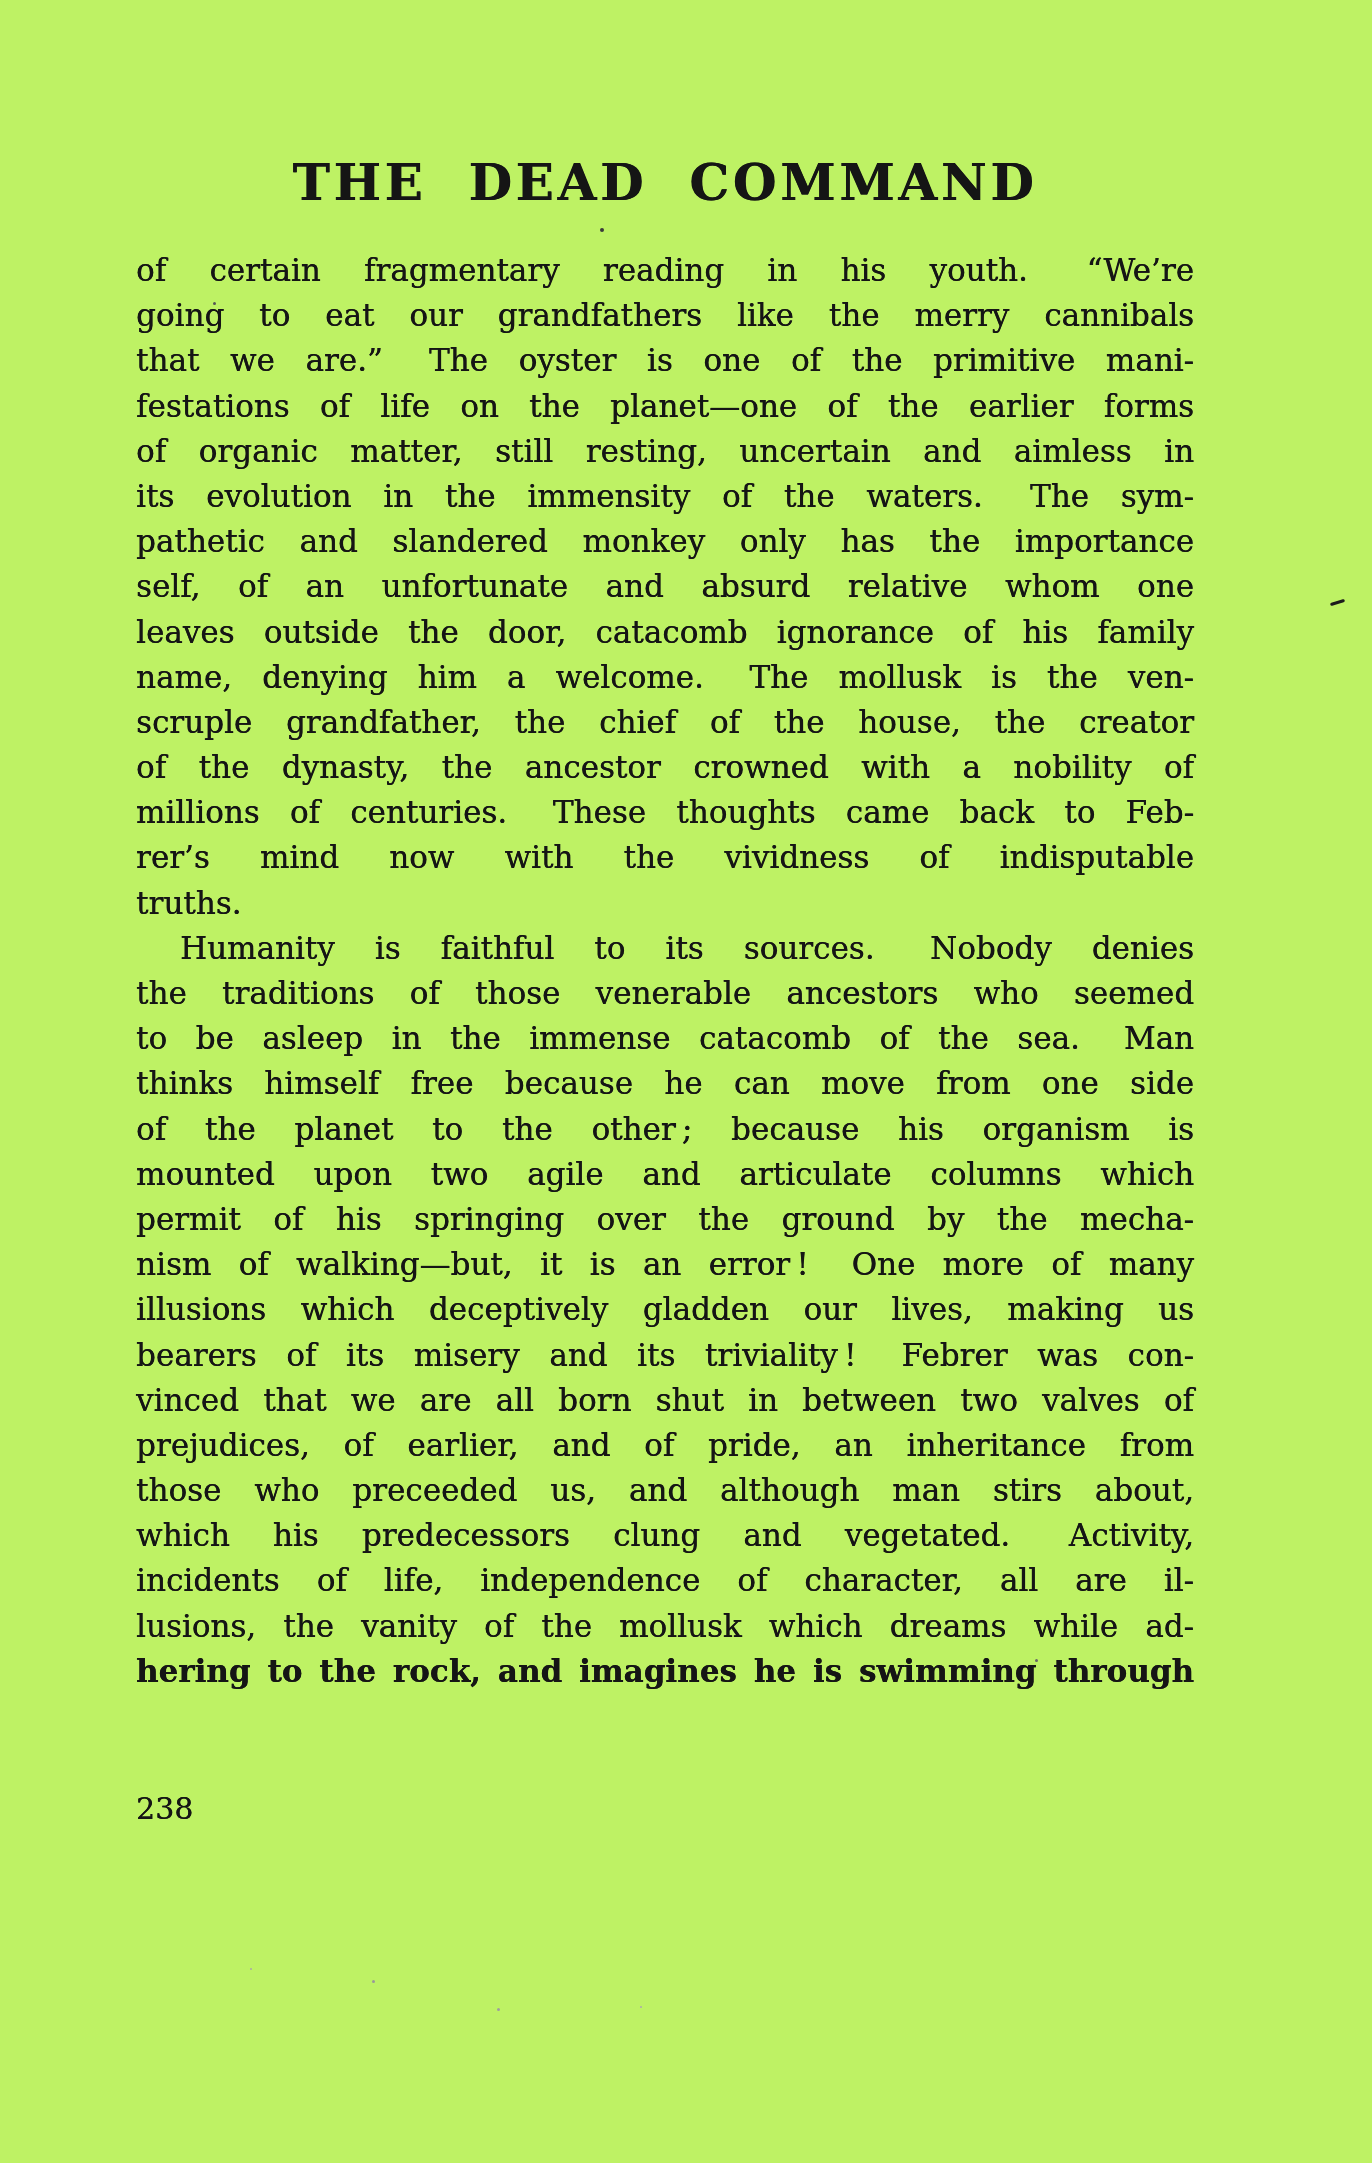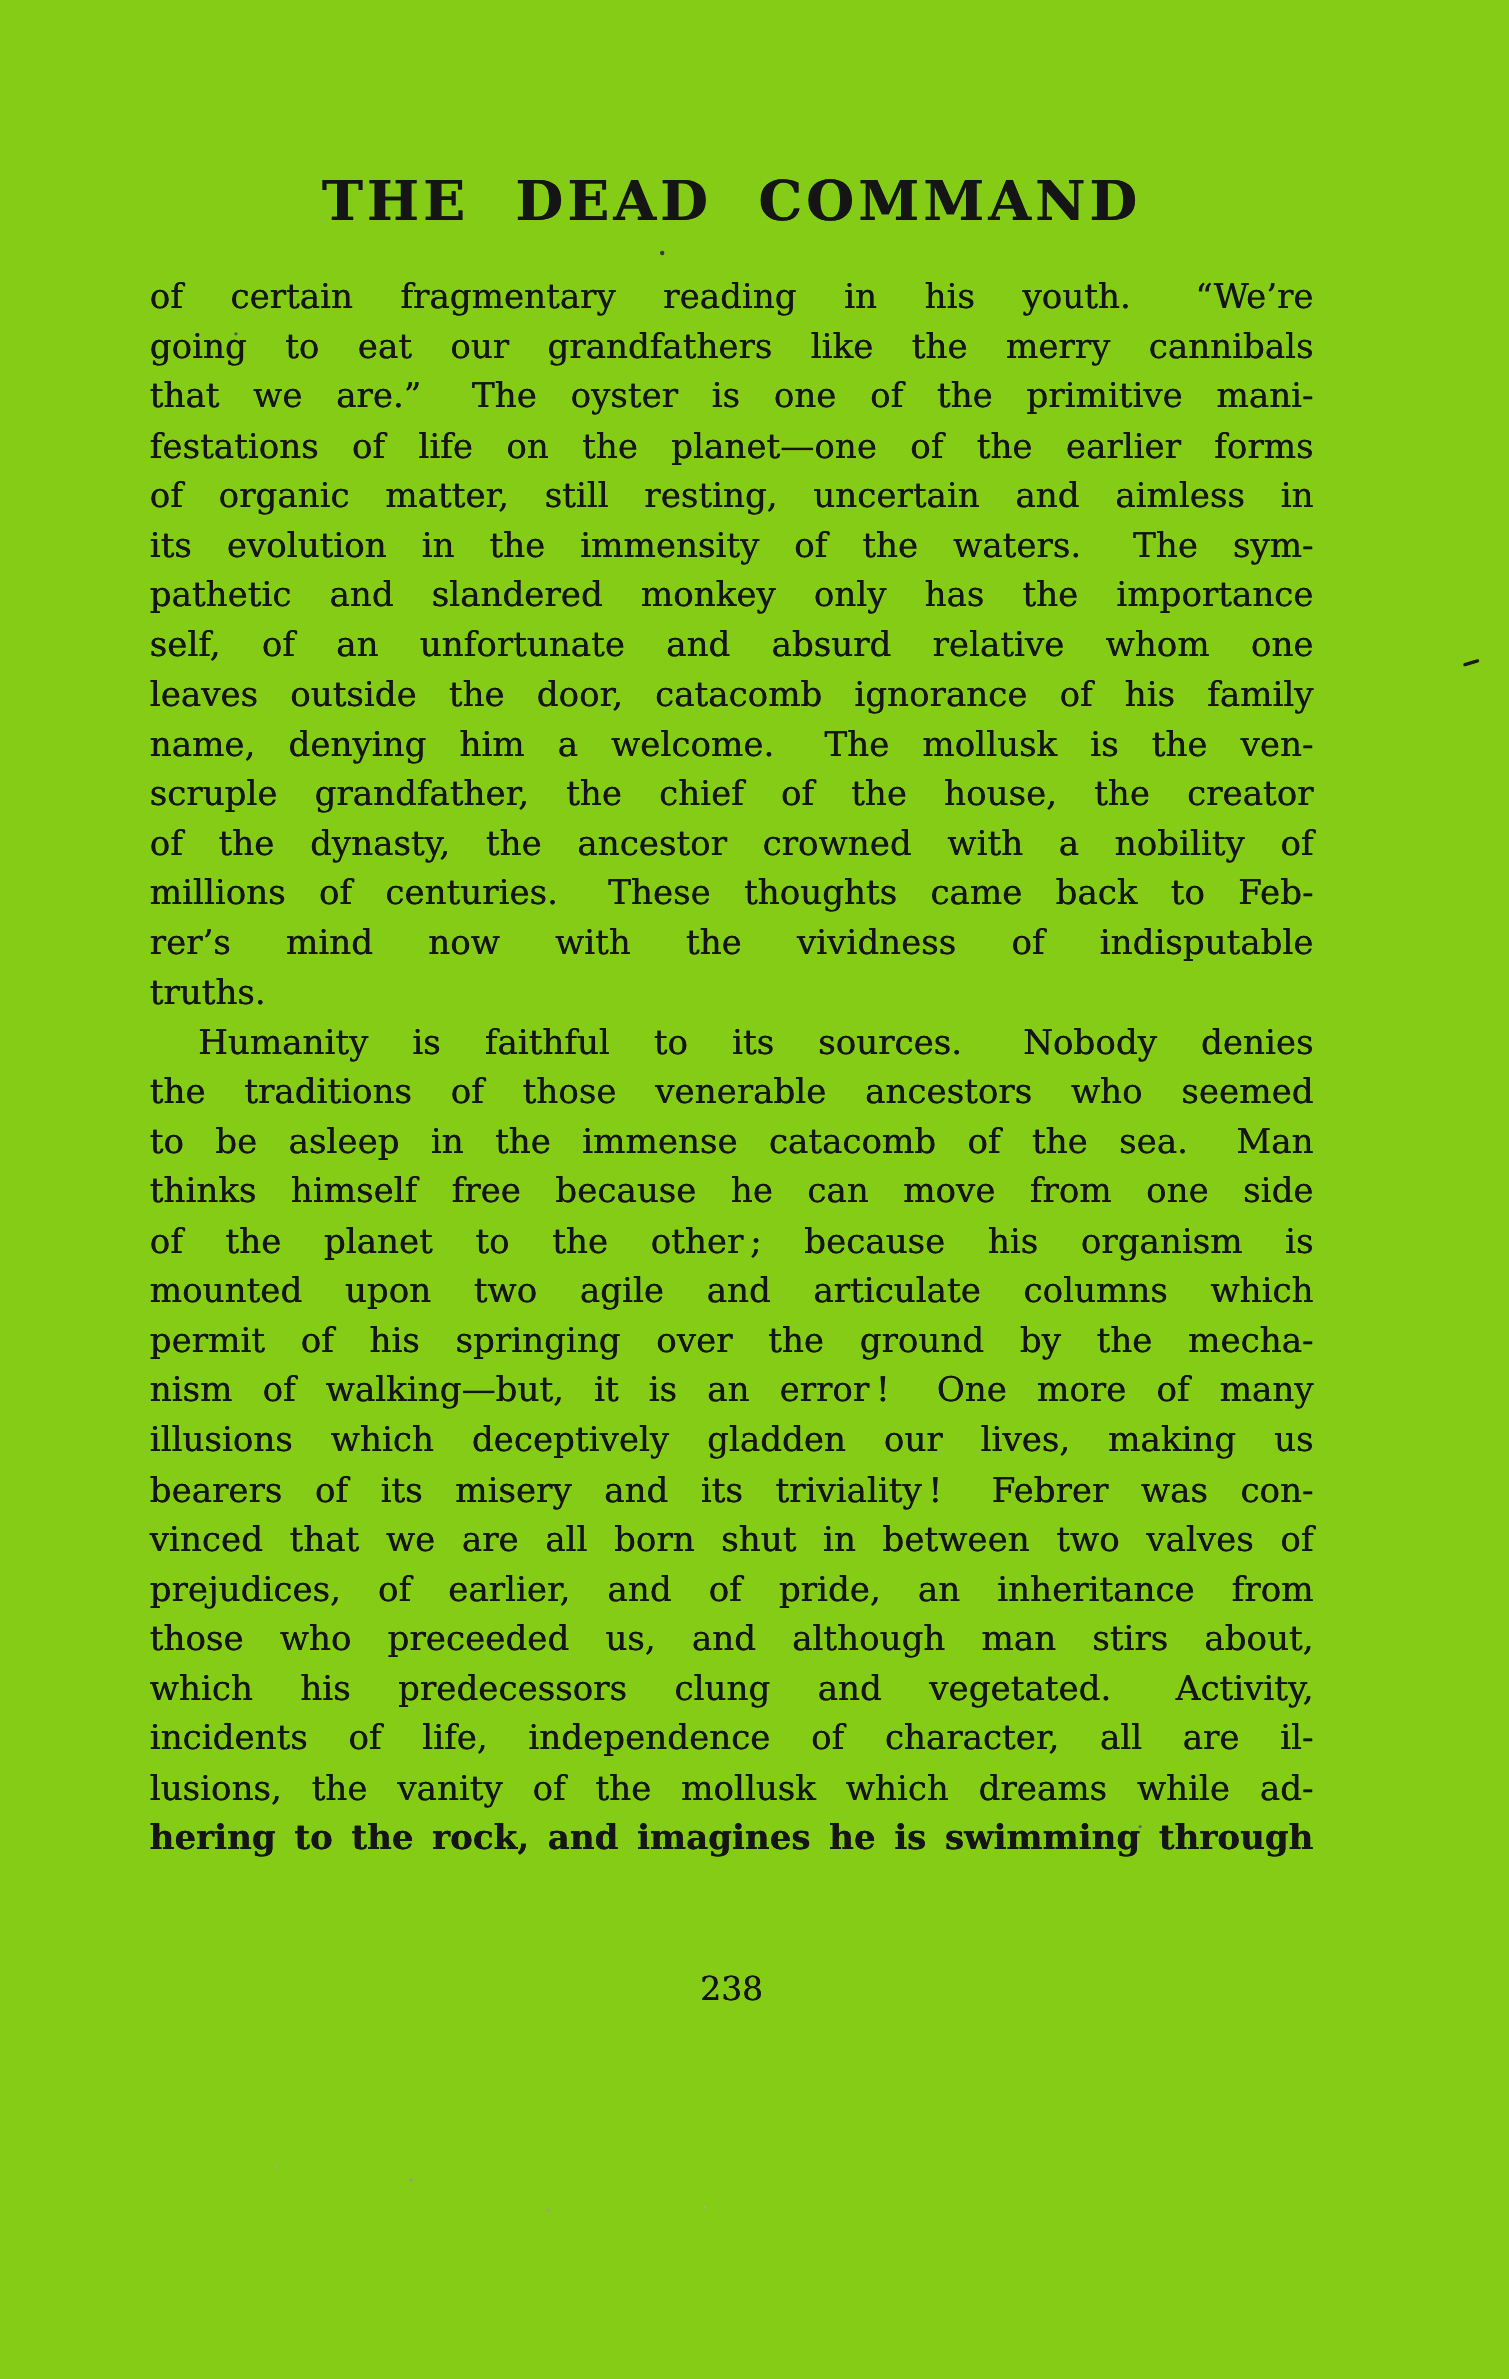--- a/index.html
+++ b/index.html
@@ -4,21 +4,21 @@
 <style>
   html, body {
     margin: 0;
     padding: 0;
     background: #ffffff;
   }
   .page {
     position: relative;
     width: 1372px;
     height: 2163px;
-    background: #84cc16;
+    background: #bef264;
     overflow: hidden;
     font-family: "DejaVu Serif", "Liberation Serif", serif;
     color: #151515;
   }
   .running-title {
     position: absolute;
     left: 136px;
     top: 156px;
     width: 1058px;
     text-align: center;
@@ -54,21 +54,21 @@
   }
   .text-line.bold {
     font-weight: bold;
     text-shadow: 0.2px 0 0 currentColor;
   }
   .page-number {
     position: absolute;
     left: 136px;
     top: 1789px;
     width: 1058px;
-    text-align: center;
+    text-align: left;
     font-size: 30px;
     line-height: 40px;
     text-shadow: 0.35px 0 0 currentColor;
   }
   
   .speck {
     position: absolute;
     border-radius: 50%;
   }
   .speck.s1 { left: 600px;  top: 228px;  width: 4px; height: 4px; background: #3a3a3a; }

